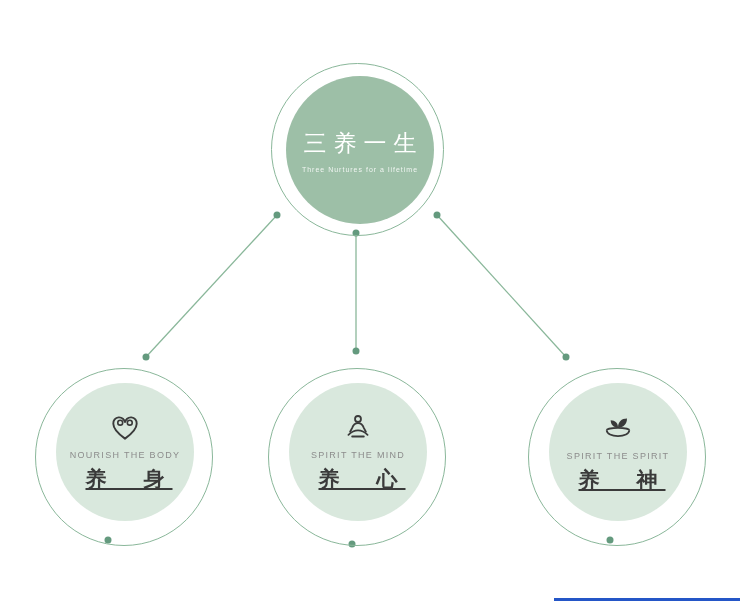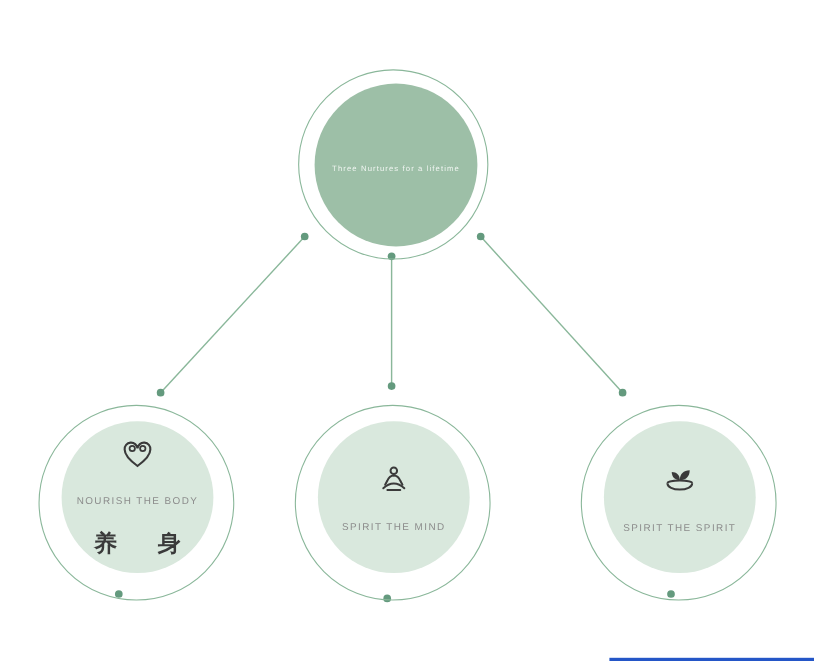--- a/index.html
+++ b/index.html
@@ -51,39 +51,40 @@
   }
   .root-subtitle {
     color: rgba(255,255,255,0.85);
     font-size: 7px;
     letter-spacing: 1px;
     margin-top: 7px;
     white-space: nowrap;
   }
   .node-fill {
     background: var(--node_fill, #d9e8dd);
-    gap: 20px;
+    gap: 5px;
   }
   .node-icon {
     color: var(--ink, #3a3a3a);
     line-height: 0;
   }
   .caption {
     color: var(--caption, #8c8c8c);
     font-size: 9px;
     letter-spacing: 1.3px;
     white-space: nowrap;
   }
   .zh {
     color: var(--ink, #3a3a3a);
     font-size: 21px;
     font-weight: 700;
     letter-spacing: 8px;
     padding-left: 8px;
     white-space: pre;
+    text-decoration: underline;
   }
   .watermark {
     position: absolute;
     right: 10px;
     bottom: 8px;
     font-size: 14px;
     font-weight: 600;
     color: var(--watermark_ink, #1a1a1a);
     letter-spacing: 0.5px;
   }
@@ -112,20 +113,21 @@
     <circle class="dot" cx="356" cy="351" r="3.5"></circle>
     <circle class="dot" cx="437" cy="215" r="3.5"></circle>
     <circle class="dot" cx="566" cy="357" r="3.5"></circle>
     <circle class="dot" cx="108" cy="540" r="3.5"></circle>
     <circle class="dot" cx="352" cy="544" r="3.5"></circle>
     <circle class="dot" cx="610" cy="540" r="3.5"></circle>
   </svg>
 
   <div class="ring" style="left:271px; top:63px; width:173px; height:173px;"></div>
   <div class="fill root-fill" style="left:286px; top:76px; width:148px; height:148px;">
+    <div class="root-title">三养一生</div>
     <div class="root-subtitle">Three Nurtures for a lifetime</div>
   </div>
 
   <div class="ring" style="left:35px; top:368px; width:178px; height:178px;"></div>
   <div class="fill node-fill" style="left:56px; top:383px; width:138px; height:138px;">
     <span class="node-icon">
       <svg width="34" height="34" viewBox="0 0 32 32">
         <path d="M16 26 C 9 21, 5 17, 5 12 a5.5 5.5 0 0 1 11 -1 a5.5 5.5 0 0 1 11 1 c0 5 -4 9 -11 14 z" fill="none" stroke="currentColor" stroke-width="1.8"></path>
         <circle cx="11.5" cy="11" r="2.3" fill="none" stroke="currentColor" stroke-width="1.5"></circle>
         <circle cx="20.5" cy="11" r="2.3" fill="none" stroke="currentColor" stroke-width="1.5"></circle>
@@ -140,30 +142,32 @@
     <span class="node-icon">
       <svg width="34" height="34" viewBox="0 0 32 32" fill="none" stroke="currentColor" stroke-width="1.7" stroke-linecap="round">
         <circle cx="16" cy="7.5" r="2.8"></circle>
         <path d="M16 11.5 c-3 0 -4.6 2 -5.6 4.6 L8.6 19.5"></path>
         <path d="M16 11.5 c3 0 4.6 2 5.6 4.6 L23.4 19.5"></path>
         <path d="M7 22.5 c3 -3 6 -4.2 9 -4.2 s6 1.2 9 4.2"></path>
         <path d="M10.5 24 h11"></path>
       </svg>
     </span>
     <div class="caption">SPIRIT THE MIND</div>
+    <div class="zh">养　心</div>
   </div>
 
   <div class="ring" style="left:528px; top:368px; width:178px; height:178px;"></div>
   <div class="fill node-fill" style="left:549px; top:383px; width:138px; height:138px;">
     <span class="node-icon">
       <svg width="36" height="36" viewBox="0 0 32 32">
         <path d="M16 15.5 c0 -5 3 -8 8 -8 0 5 -3 8 -8 8 z" fill="currentColor"></path>
         <path d="M16 15.5 c0 -4 -2.5 -6.5 -6.5 -6.5 0 4 2.5 6.5 6.5 6.5 z" fill="currentColor"></path>
         <path d="M6 18 c0 3.2 4.5 5.2 10 5.2 s10 -2 10 -5.2" fill="none" stroke="currentColor" stroke-width="1.6"></path>
         <path d="M6 18 c0 -1.2 4.5 -2.1 10 -2.1 s10 0.9 10 2.1" fill="none" stroke="currentColor" stroke-width="1.6"></path>
       </svg>
     </span>
     <div class="caption">SPIRIT THE SPIRIT</div>
+    <div class="zh">养　神</div>
   </div>
 
   <div class="watermark-bar"></div>
 
 </div>
 
 </body></html>

